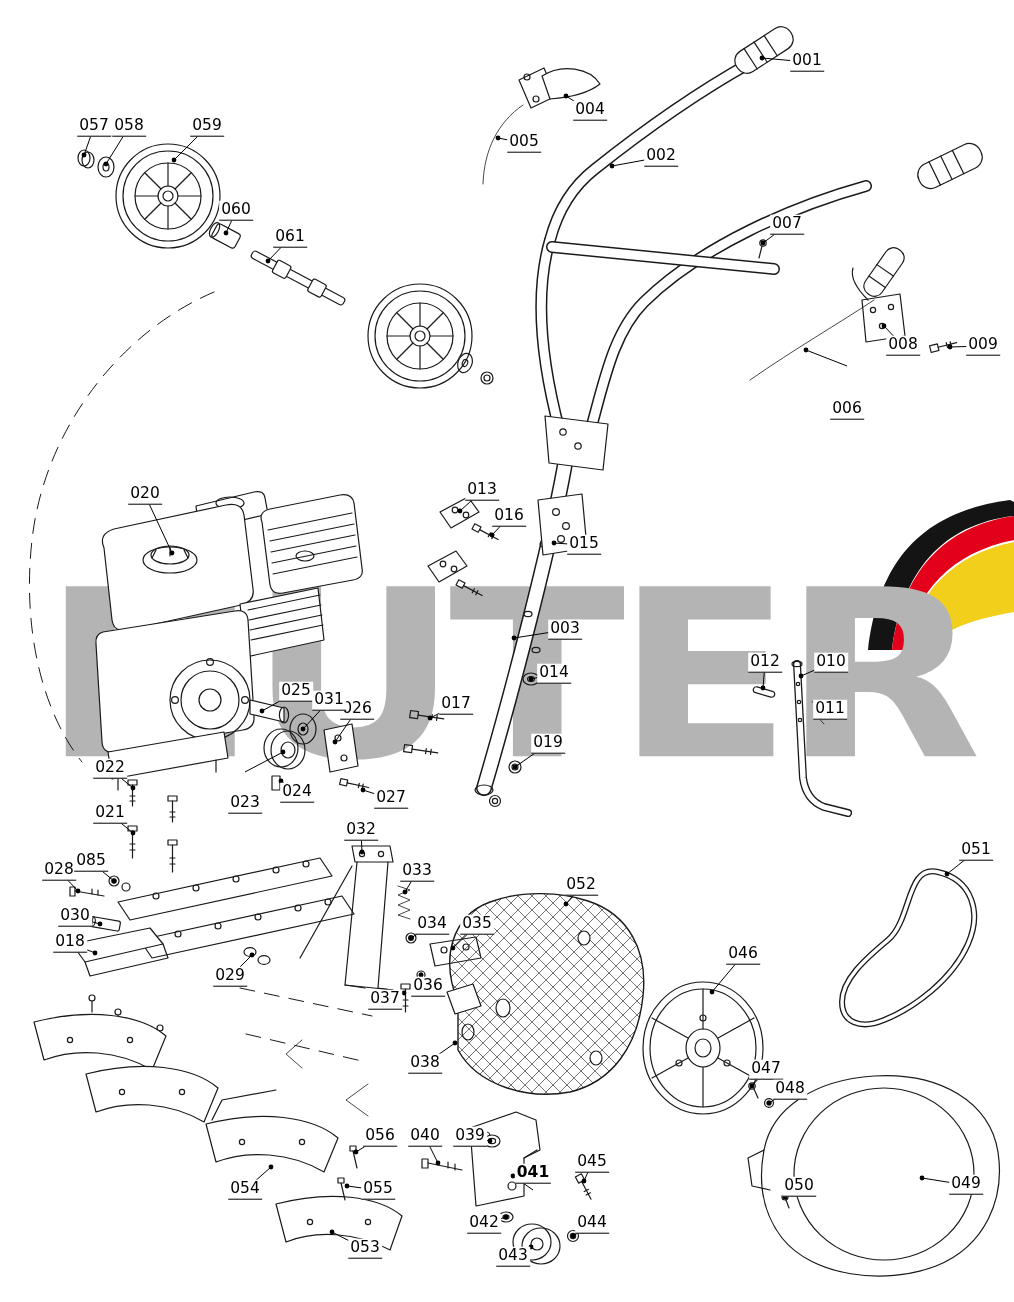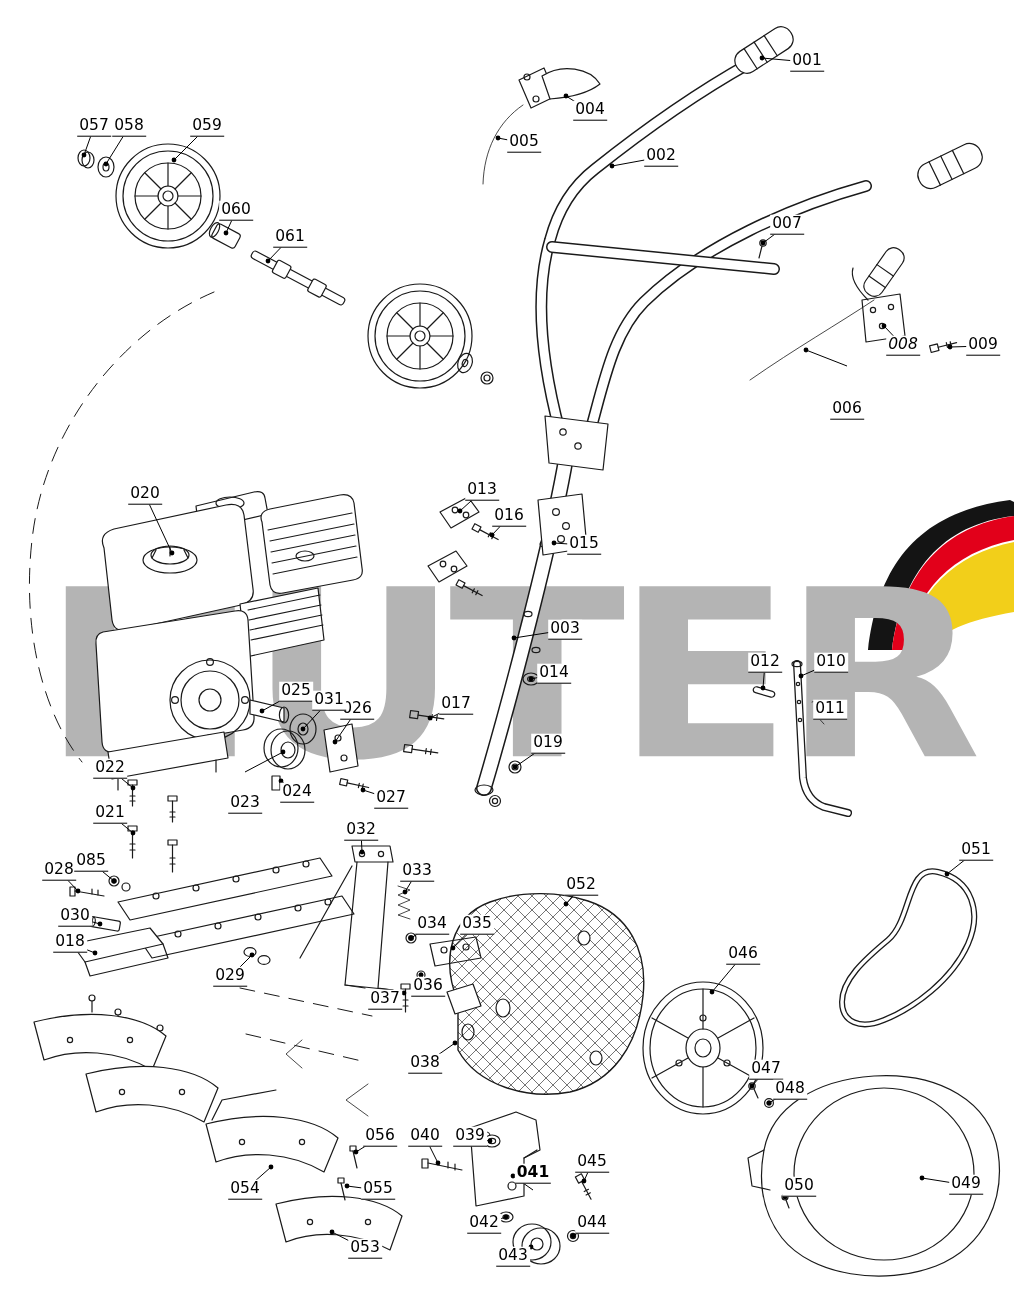--- a/index.html
+++ b/index.html
@@ -598,21 +598,21 @@
   </svg>
 
   <div id="labels">
       <span class="part-label" style="left: 807px; top: 62px;">001</span>
       <span class="part-label" style="left: 661px; top: 157px;">002</span>
       <span class="part-label" style="left: 565px; top: 630px;">003</span>
       <span class="part-label" style="left: 590px; top: 111px;">004</span>
       <span class="part-label" style="left: 524px; top: 143px;">005</span>
       <span class="part-label" style="left: 847px; top: 366px; margin-top: 44px;">006</span>
       <span class="part-label" style="left: 787px; top: 225px;">007</span>
-      <span class="part-label" style="left: 903px; top: 346px; font-style: italic;">008</span>
+      <span class="part-label" style="left: 903px; top: 346px;">008</span>
       <span class="part-label" style="left: 983px; top: 346px;">009</span>
       <span class="part-label" style="left: 831px; top: 663px;">010</span>
       <span class="part-label" style="left: 830px; top: 710px;">011</span>
       <span class="part-label" style="left: 765px; top: 663px;">012</span>
       <span class="part-label" style="left: 482px; top: 491px;">013</span>
       <span class="part-label" style="left: 554px; top: 674px;">014</span>
       <span class="part-label" style="left: 584px; top: 545px;">015</span>
       <span class="part-label" style="left: 509px; top: 517px;">016</span>
       <span class="part-label" style="left: 456px; top: 705px;">017</span>
       <span class="part-label" style="left: 70px; top: 943px;">018</span>

